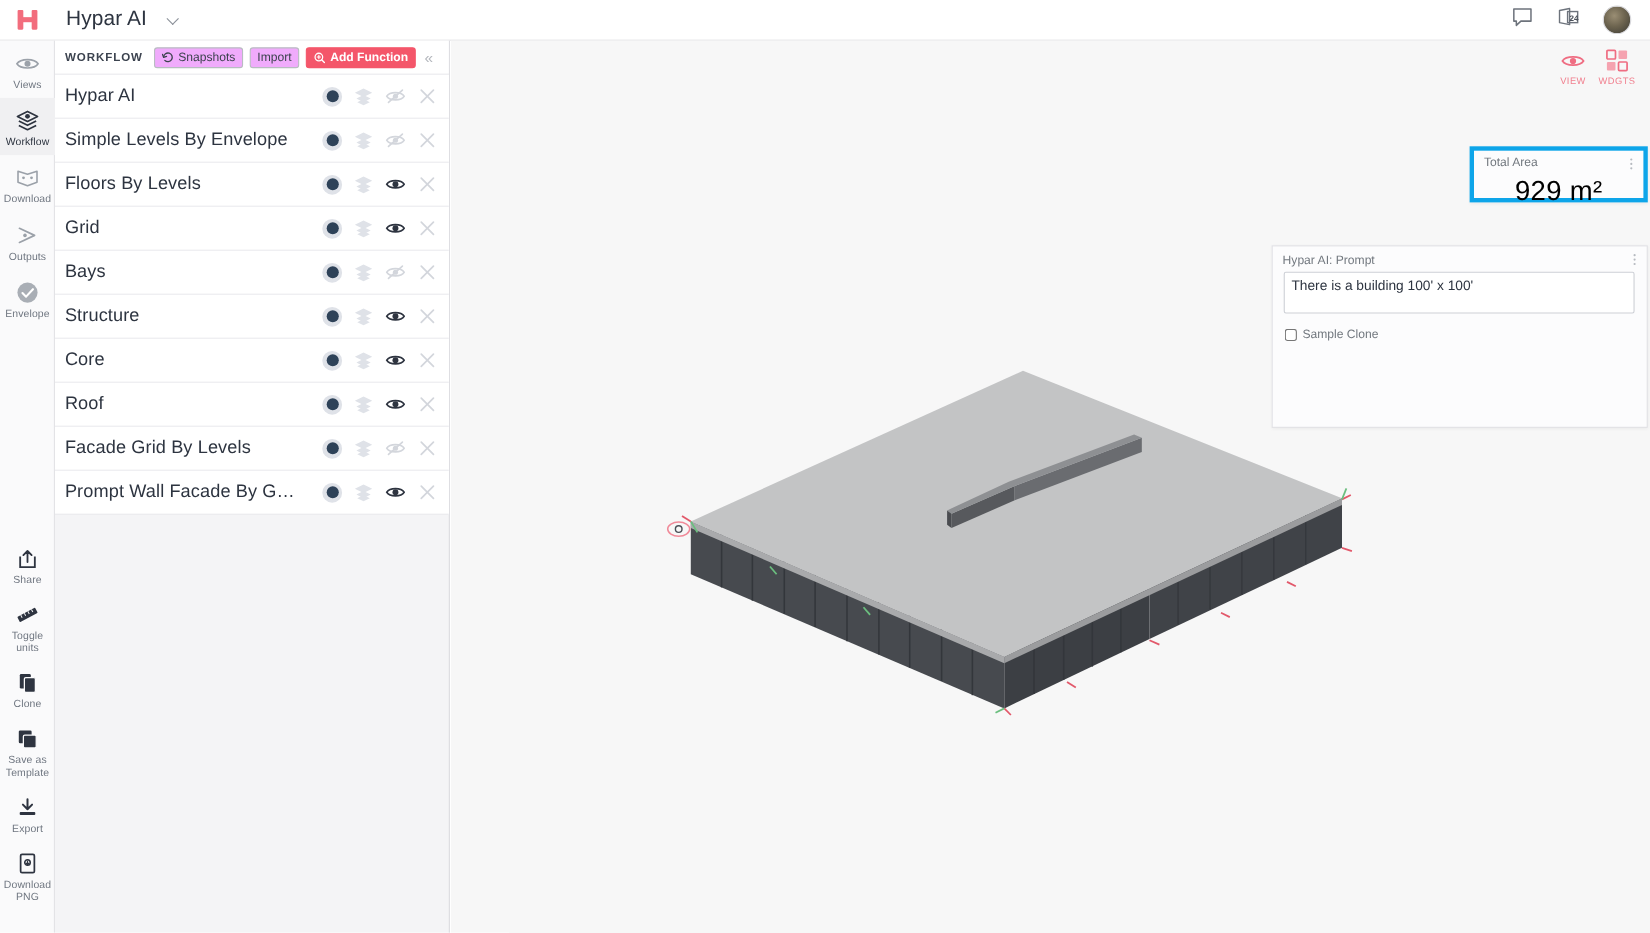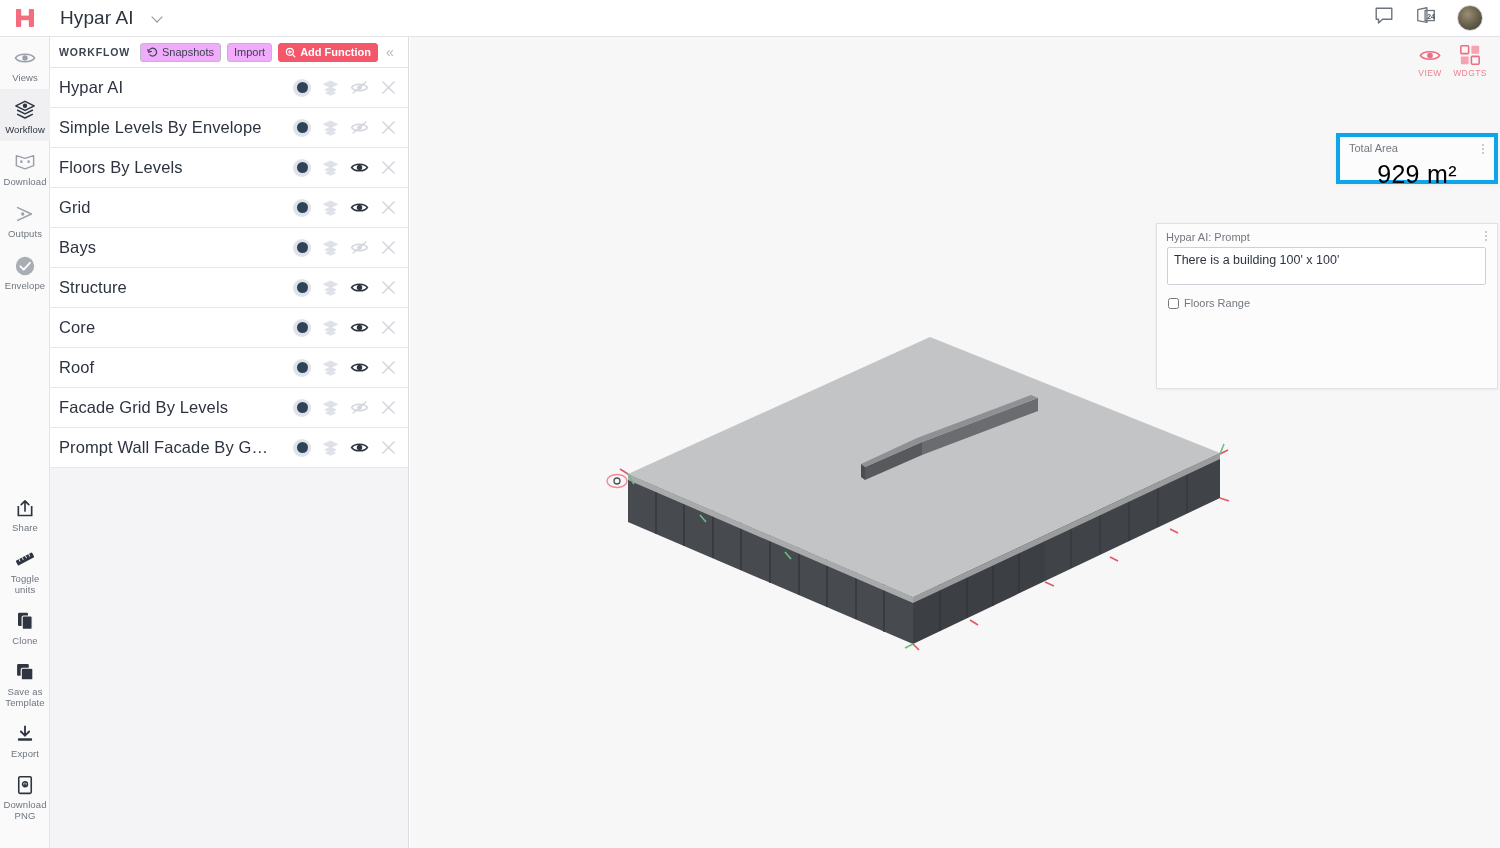--- a/index.html
+++ b/index.html
@@ -667,18 +667,18 @@
             <span></span>
             <span></span>
             <span></span>
           </div>
       </div>
       <div class="pr-box">
         <textarea class="pr-text" placeholder="" style="">There is a building 100' x 100'</textarea>
       </div>
       <div class="pr-check">
         <input type="checkbox" style="">
-        <label>Floors Range</label>
+        <label>Sample Clone</label>
       </div>
     </div>
 
   </div>
 </div>
 
 </body></html>

